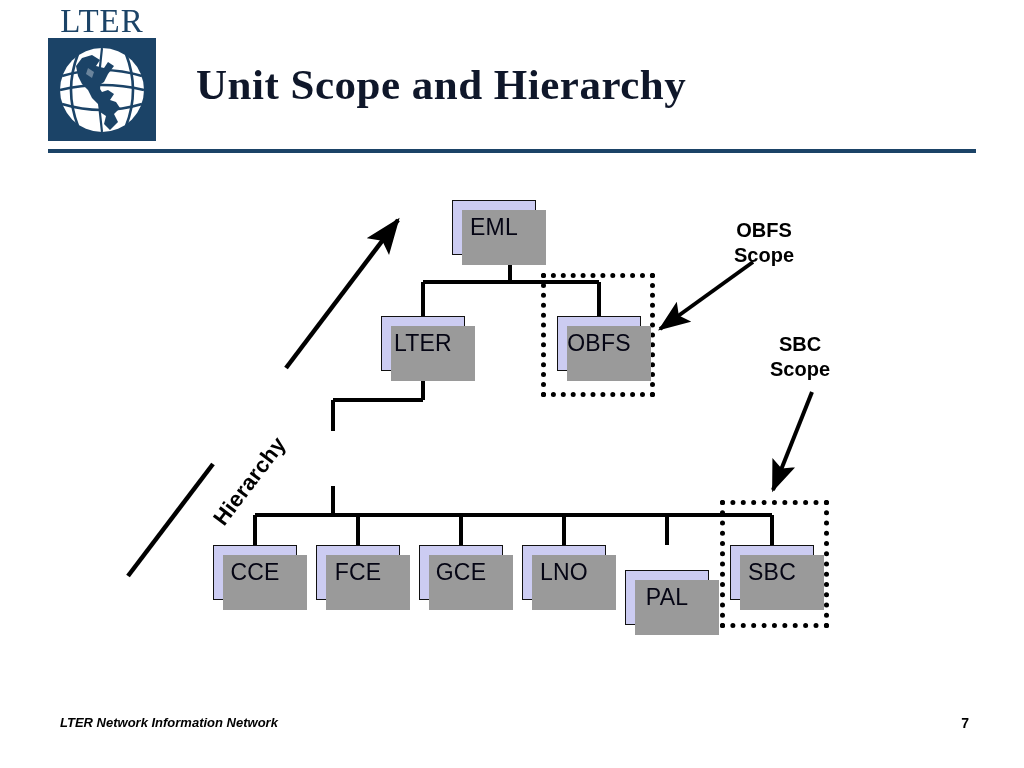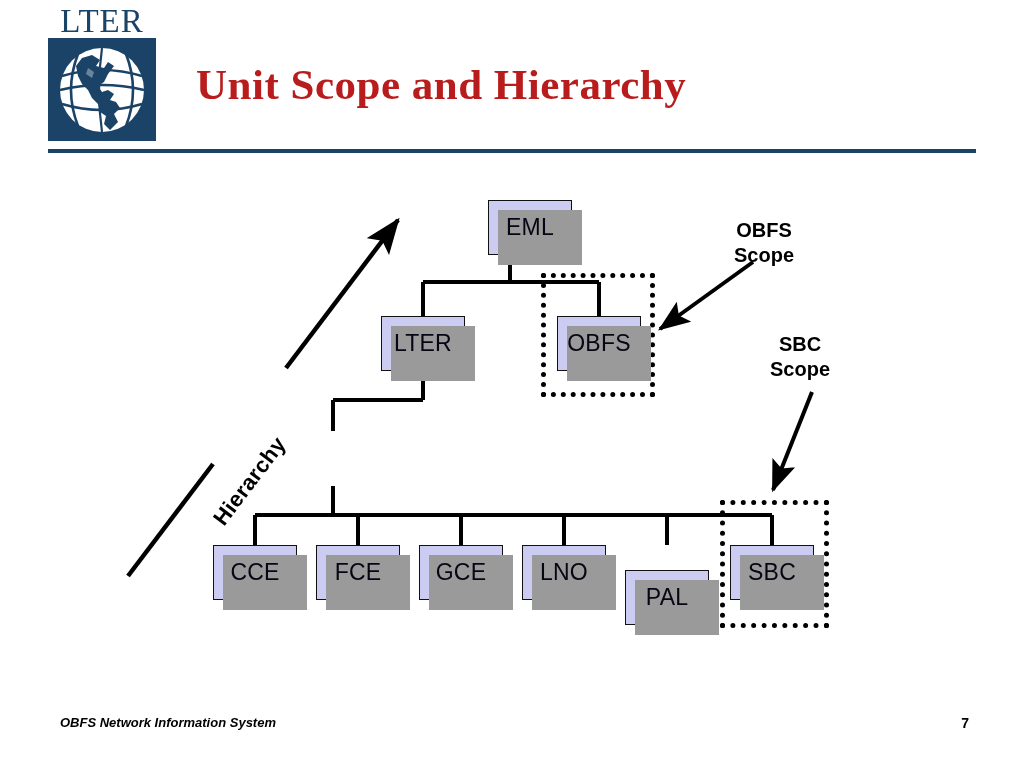--- a/index.html
+++ b/index.html
@@ -45,21 +45,21 @@
   }
   #logo-mark svg { display: block; }
 
   #slide-title {
     position: absolute;
     left: 196px;
     top: 60px;
     font-family: "Liberation Serif", serif;
     font-weight: bold;
     font-size: 43px;
-    color: #b91c1c;
+    color: #0f172a;
     letter-spacing: 0.5px;
     white-space: nowrap;
   }
   #title-rule {
     position: absolute;
     left: 48px;
     top: 149px;
     width: 928px;
     height: 4px;
     background: #1b4367;
@@ -231,34 +231,34 @@
 
     <g stroke="#000000" stroke-width="4" fill="none">
       <path d="M753 102 L660 169" marker-end="url(#arrowhead)"></path>
       <path d="M812 232 L773 330" marker-end="url(#arrowhead)"></path>
     </g>
   </svg>
 
   <div class="scope-box" style="left:541px; top:113px; width:114px; height:124px;"></div>
   <div class="scope-box" style="left:720px; top:340px; width:109px; height:128px;"></div>
 
-  <div class="node" style="left:488px; top:40px;">EML</div>
+  <div class="node" style="left:452px; top:40px;">EML</div>
   <div class="node" style="left:381px; top:156px;">LTER</div>
   <div class="node" style="left:557px; top:156px;">OBFS</div>
   <div class="node" style="left:316px; top:385px;">FCE</div>
   <div class="node" style="left:213px; top:385px;">CCE</div>
   <div class="node" style="left:522px; top:385px;">LNO</div>
   <div class="node" style="left:419px; top:385px;">GCE</div>
   <div class="node" style="left:625px; top:385px;margin-top:25px;">PAL</div>
   <div class="node" style="left:730px; top:385px;">SBC</div>
 
   <div class="scope-label" style="left:704px; top:58px; width:120px;">OBFS
 Scope</div>
   <div class="scope-label" style="left:740px; top:172px; width:120px;">SBC
 Scope</div>
 
   <div id="hierarchy-label">Hierarchy</div>
 </div>
 
 <div id="slide-footer">
-  <div id="footer-text">OBFS Network Information System</div>
+  <div id="footer-text">LTER Network Information Network</div>
   <div id="footer-page">7</div>
 </div>
 
 </body></html>

